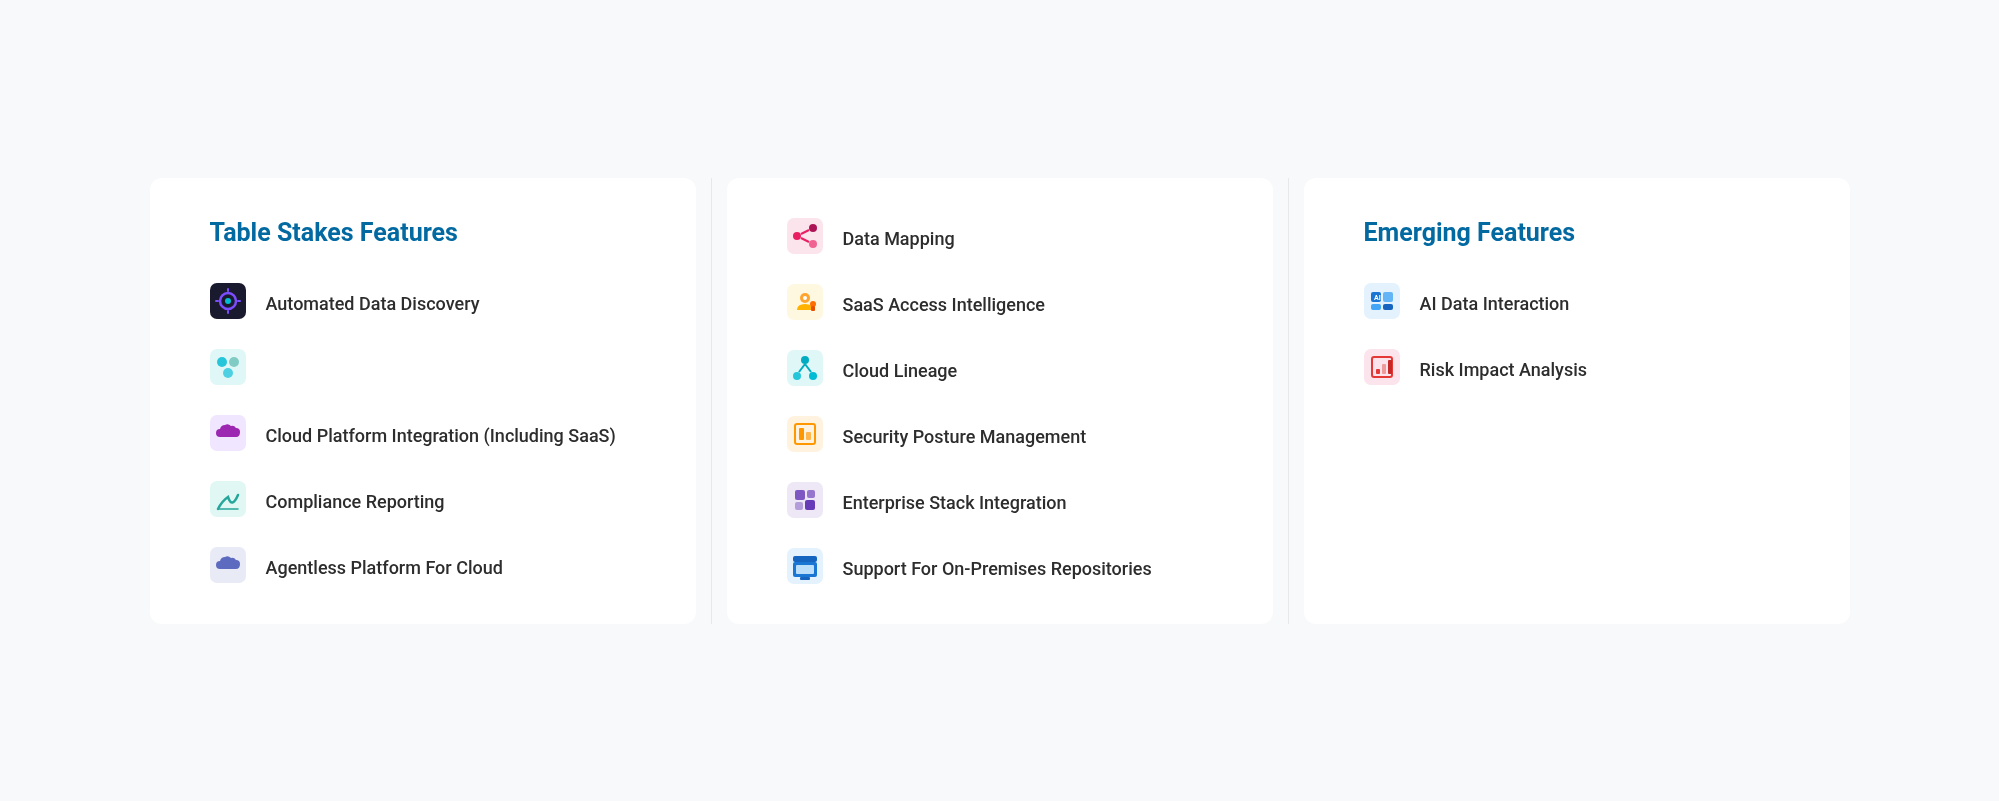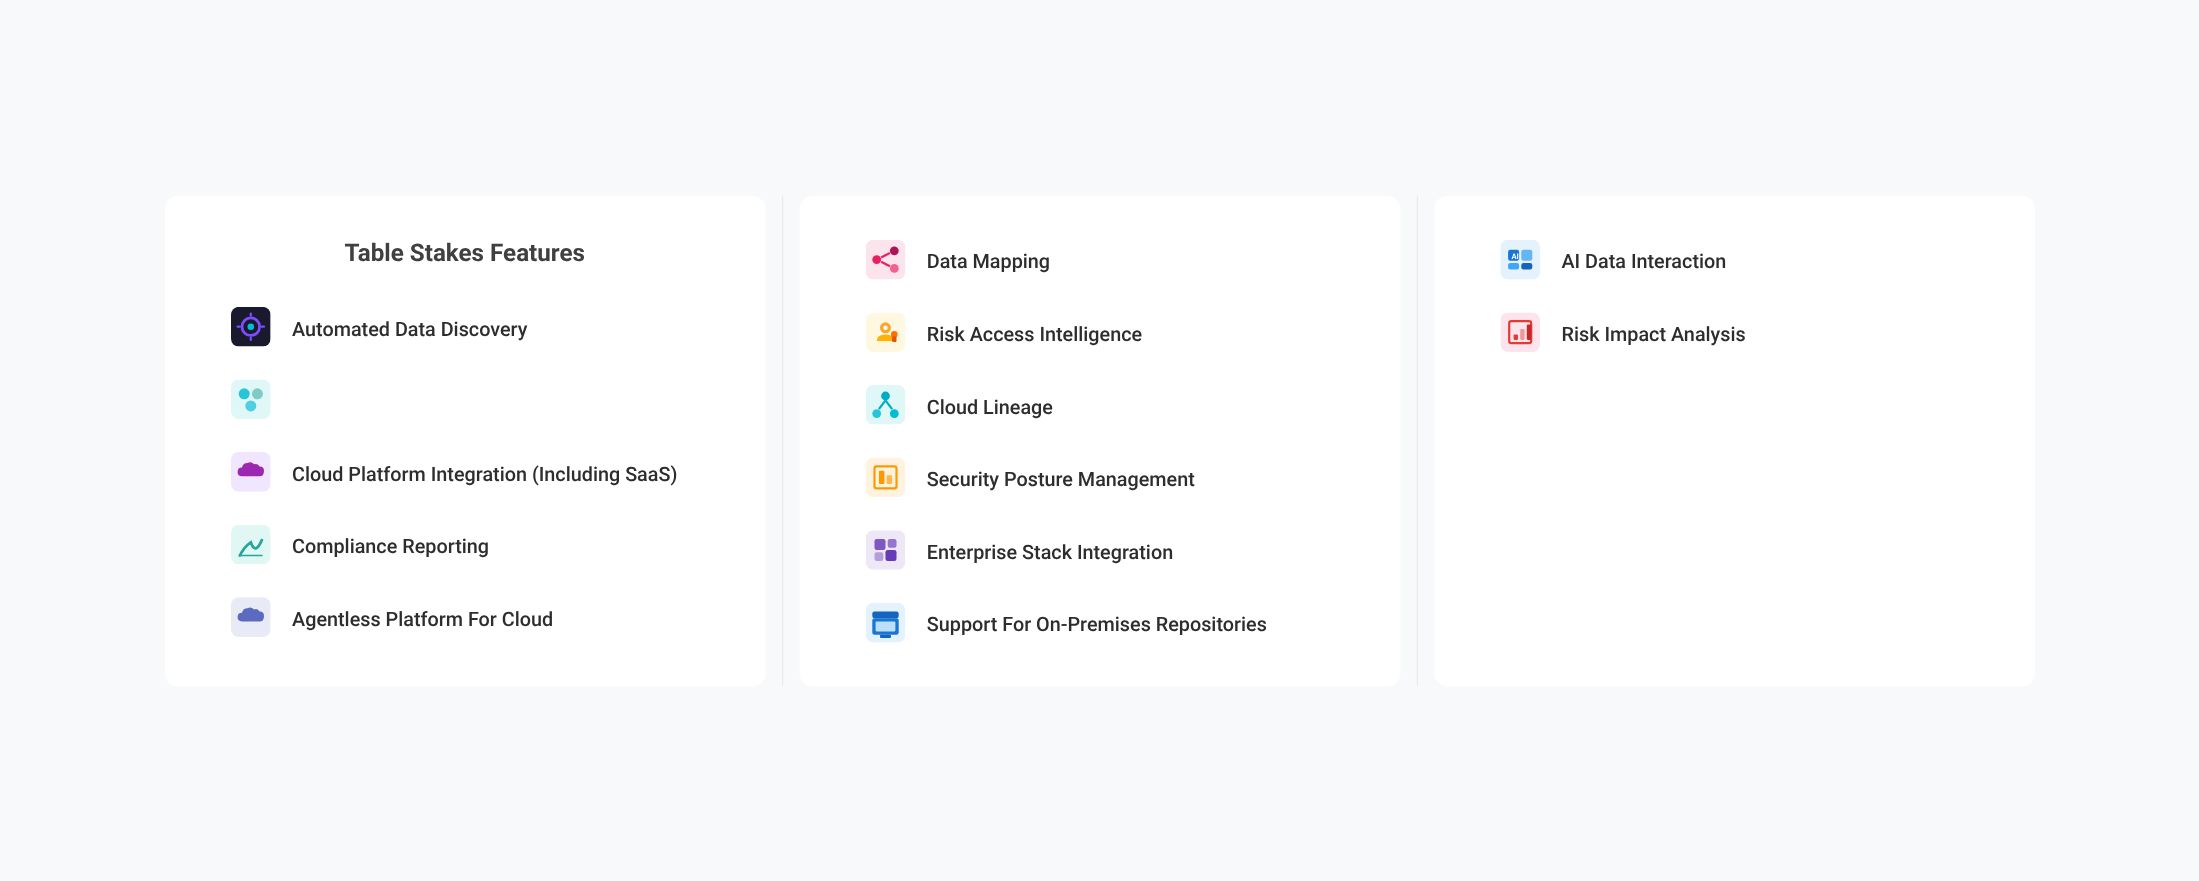--- a/index.html
+++ b/index.html
@@ -27,25 +27,24 @@
 
     .column {
       flex: 1;
       padding: 40px 60px;
       background: white;
       border-radius: 12px;
       margin: 0 10px;
     }
 
     .column-title {
-      font-size: 22px;
+      font-size: 25px;
       font-weight: 700;
-      color: #404040;
+      color: #0369a1;
       margin-bottom: 36px;
-      text-align: center;
     }
 
     .feature-list {
       list-style: none;
       display: flex;
       flex-direction: column;
       gap: 30px;
     }
 
     .feature-item {
@@ -168,21 +167,21 @@
         <div class="icon-svg">
           <svg viewBox="0 0 36 36" xmlns="http://www.w3.org/2000/svg">
             <rect width="36" height="36" rx="7" fill="#fff8e1"></rect>
             <circle cx="18" cy="14" r="5" fill="#ff8f00" opacity="0.8"></circle>
             <circle cx="18" cy="14" r="2" fill="white"></circle>
             <path d="M10 26 Q10 20 18 20 Q26 20 26 26" fill="#ffb300"></path>
             <circle cx="26" cy="20" r="3" fill="#ff6f00"></circle>
             <rect x="24" y="22" width="4" height="5" rx="1" fill="#e65100"></rect>
           </svg>
         </div>
-        <span class="feature-text">Risk Access Intelligence</span>
+        <span class="feature-text">SaaS Access Intelligence</span>
       </li>
 
       <li class="feature-item">
         <div class="icon-svg">
           <svg viewBox="0 0 36 36" xmlns="http://www.w3.org/2000/svg">
             <rect width="36" height="36" rx="7" fill="#e0f7f7"></rect>
             <circle cx="18" cy="10" r="4" fill="#00acc1"></circle>
             <circle cx="10" cy="26" r="4" fill="#26c6da"></circle>
             <circle cx="26" cy="26" r="4" fill="#00bcd4"></circle>
             <line x1="18" y1="14" x2="12" y2="22" stroke="#00acc1" stroke-width="2"></line>
@@ -230,20 +229,21 @@
         <span class="feature-text">Support For On-Premises Repositories</span>
       </li>
 
 
     </ul>
   </div>
 
   <div class="divider"></div>
 
   <div class="column">
+    <h2 class="column-title">Emerging Features</h2>
     <ul class="feature-list">
 
       <li class="feature-item">
         <div class="icon-svg">
           <svg viewBox="0 0 36 36" xmlns="http://www.w3.org/2000/svg">
             <rect width="36" height="36" rx="7" fill="#e3f2fd"></rect>
             <rect x="7" y="9" width="10" height="10" rx="2" fill="#1976d2"></rect>
             <rect x="19" y="9" width="10" height="10" rx="2" fill="#64b5f6"></rect>
             <rect x="7" y="21" width="10" height="6" rx="2" fill="#42a5f5"></rect>
             <rect x="19" y="21" width="10" height="6" rx="2" fill="#1565c0"></rect>

